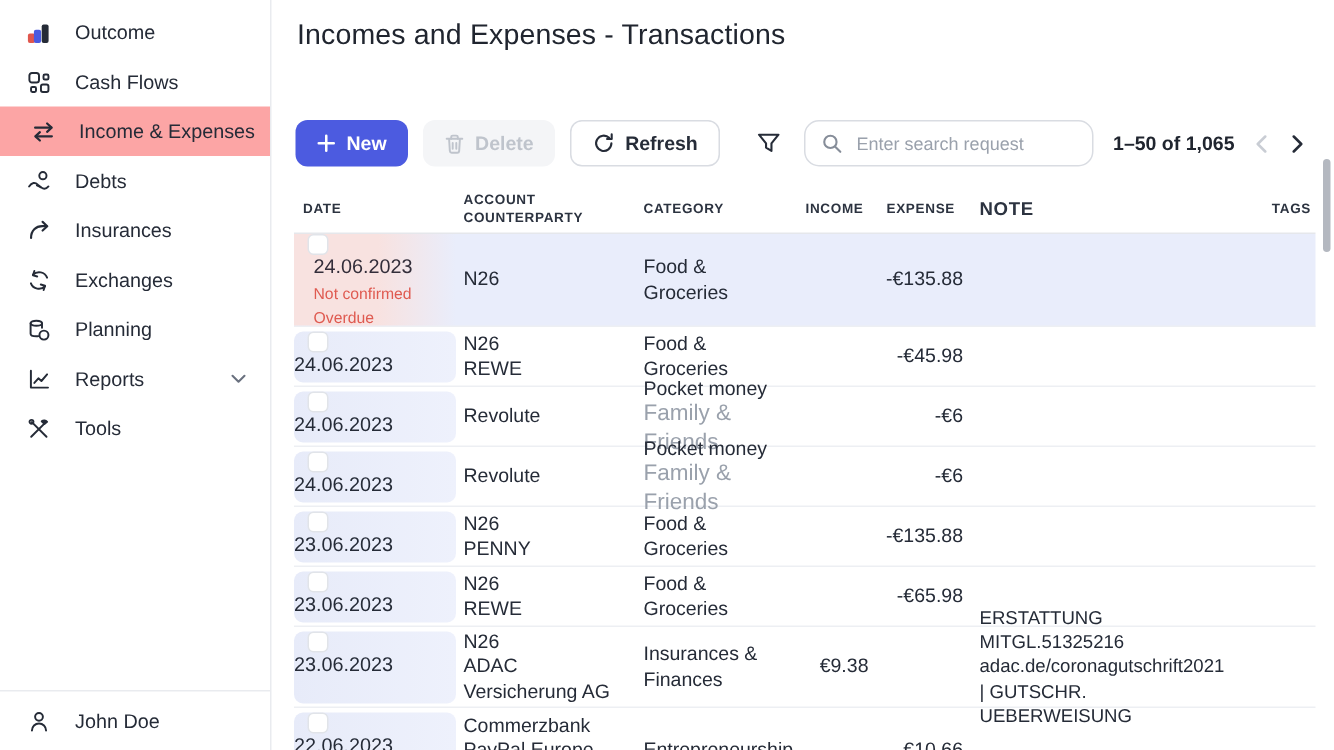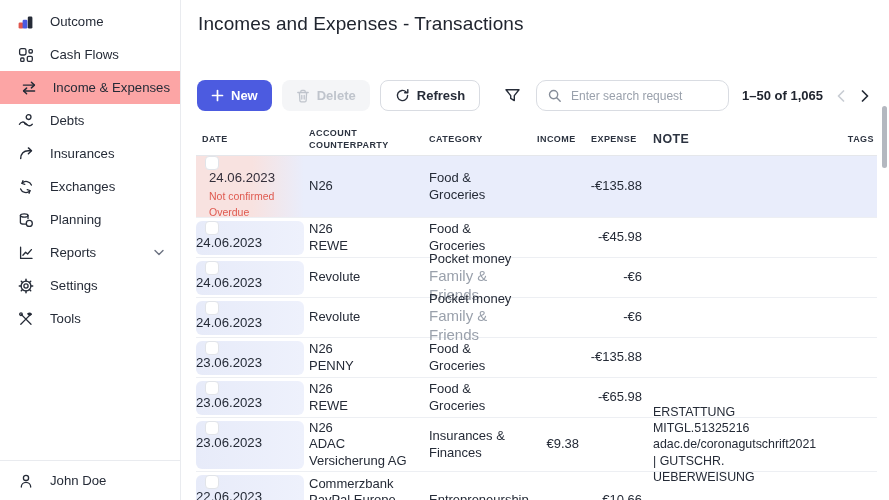--- a/index.html
+++ b/index.html
@@ -164,30 +164,20 @@
             <path d="M2.6 2.2 V13.4 H14"></path>
             <path d="M4.9 10.3 L7.6 7.2 L9.6 9 L13.4 4.6"></path>
           </svg>
         </span>
         <span>Reports</span>
         <span class="chev">
           <svg width="10" height="7" viewBox="0 0 10 7" fill="none" stroke="#6b7280" stroke-width="1.4" stroke-linecap="round" stroke-linejoin="round">
               <path d="M1 1.5 L5 5.5 L9 1.5"></path>
             </svg>
         </span>
-      </div>
-      <div class="nav-item">
-        <span class="ic">
-          <svg class="icn" width="16" height="16" viewBox="0 0 16 16">
-            <circle cx="8" cy="8" r="2.1"></circle>
-            <circle cx="8" cy="8" r="4.9"></circle>
-            <path d="M8 1.3 V3.1 M8 12.9 V14.7 M1.3 8 H3.1 M12.9 8 H14.7 M3.3 3.3 L4.5 4.5 M11.5 11.5 L12.7 12.7 M12.7 3.3 L11.5 4.5 M4.5 11.5 L3.3 12.7" style="stroke-width:1.5"></path>
-          </svg>
-        </span>
-        <span>Settings</span>
       </div>
       <div class="nav-item">
         <span class="ic">
           <svg class="icn" width="16" height="16" viewBox="0 0 16 16">
             <path d="M2.8 13.2 L12.6 3.4"></path>
             <path d="M13.4 3.2 a2.6 2.6 0 0 0 -3.6 -0.4 l1.8 1.8 z" fill="#252b37"></path>
             <path d="M3.2 3.4 L13 13.2"></path>
             <circle cx="3" cy="3.2" r="1.3"></circle>
           </svg>
         </span>

